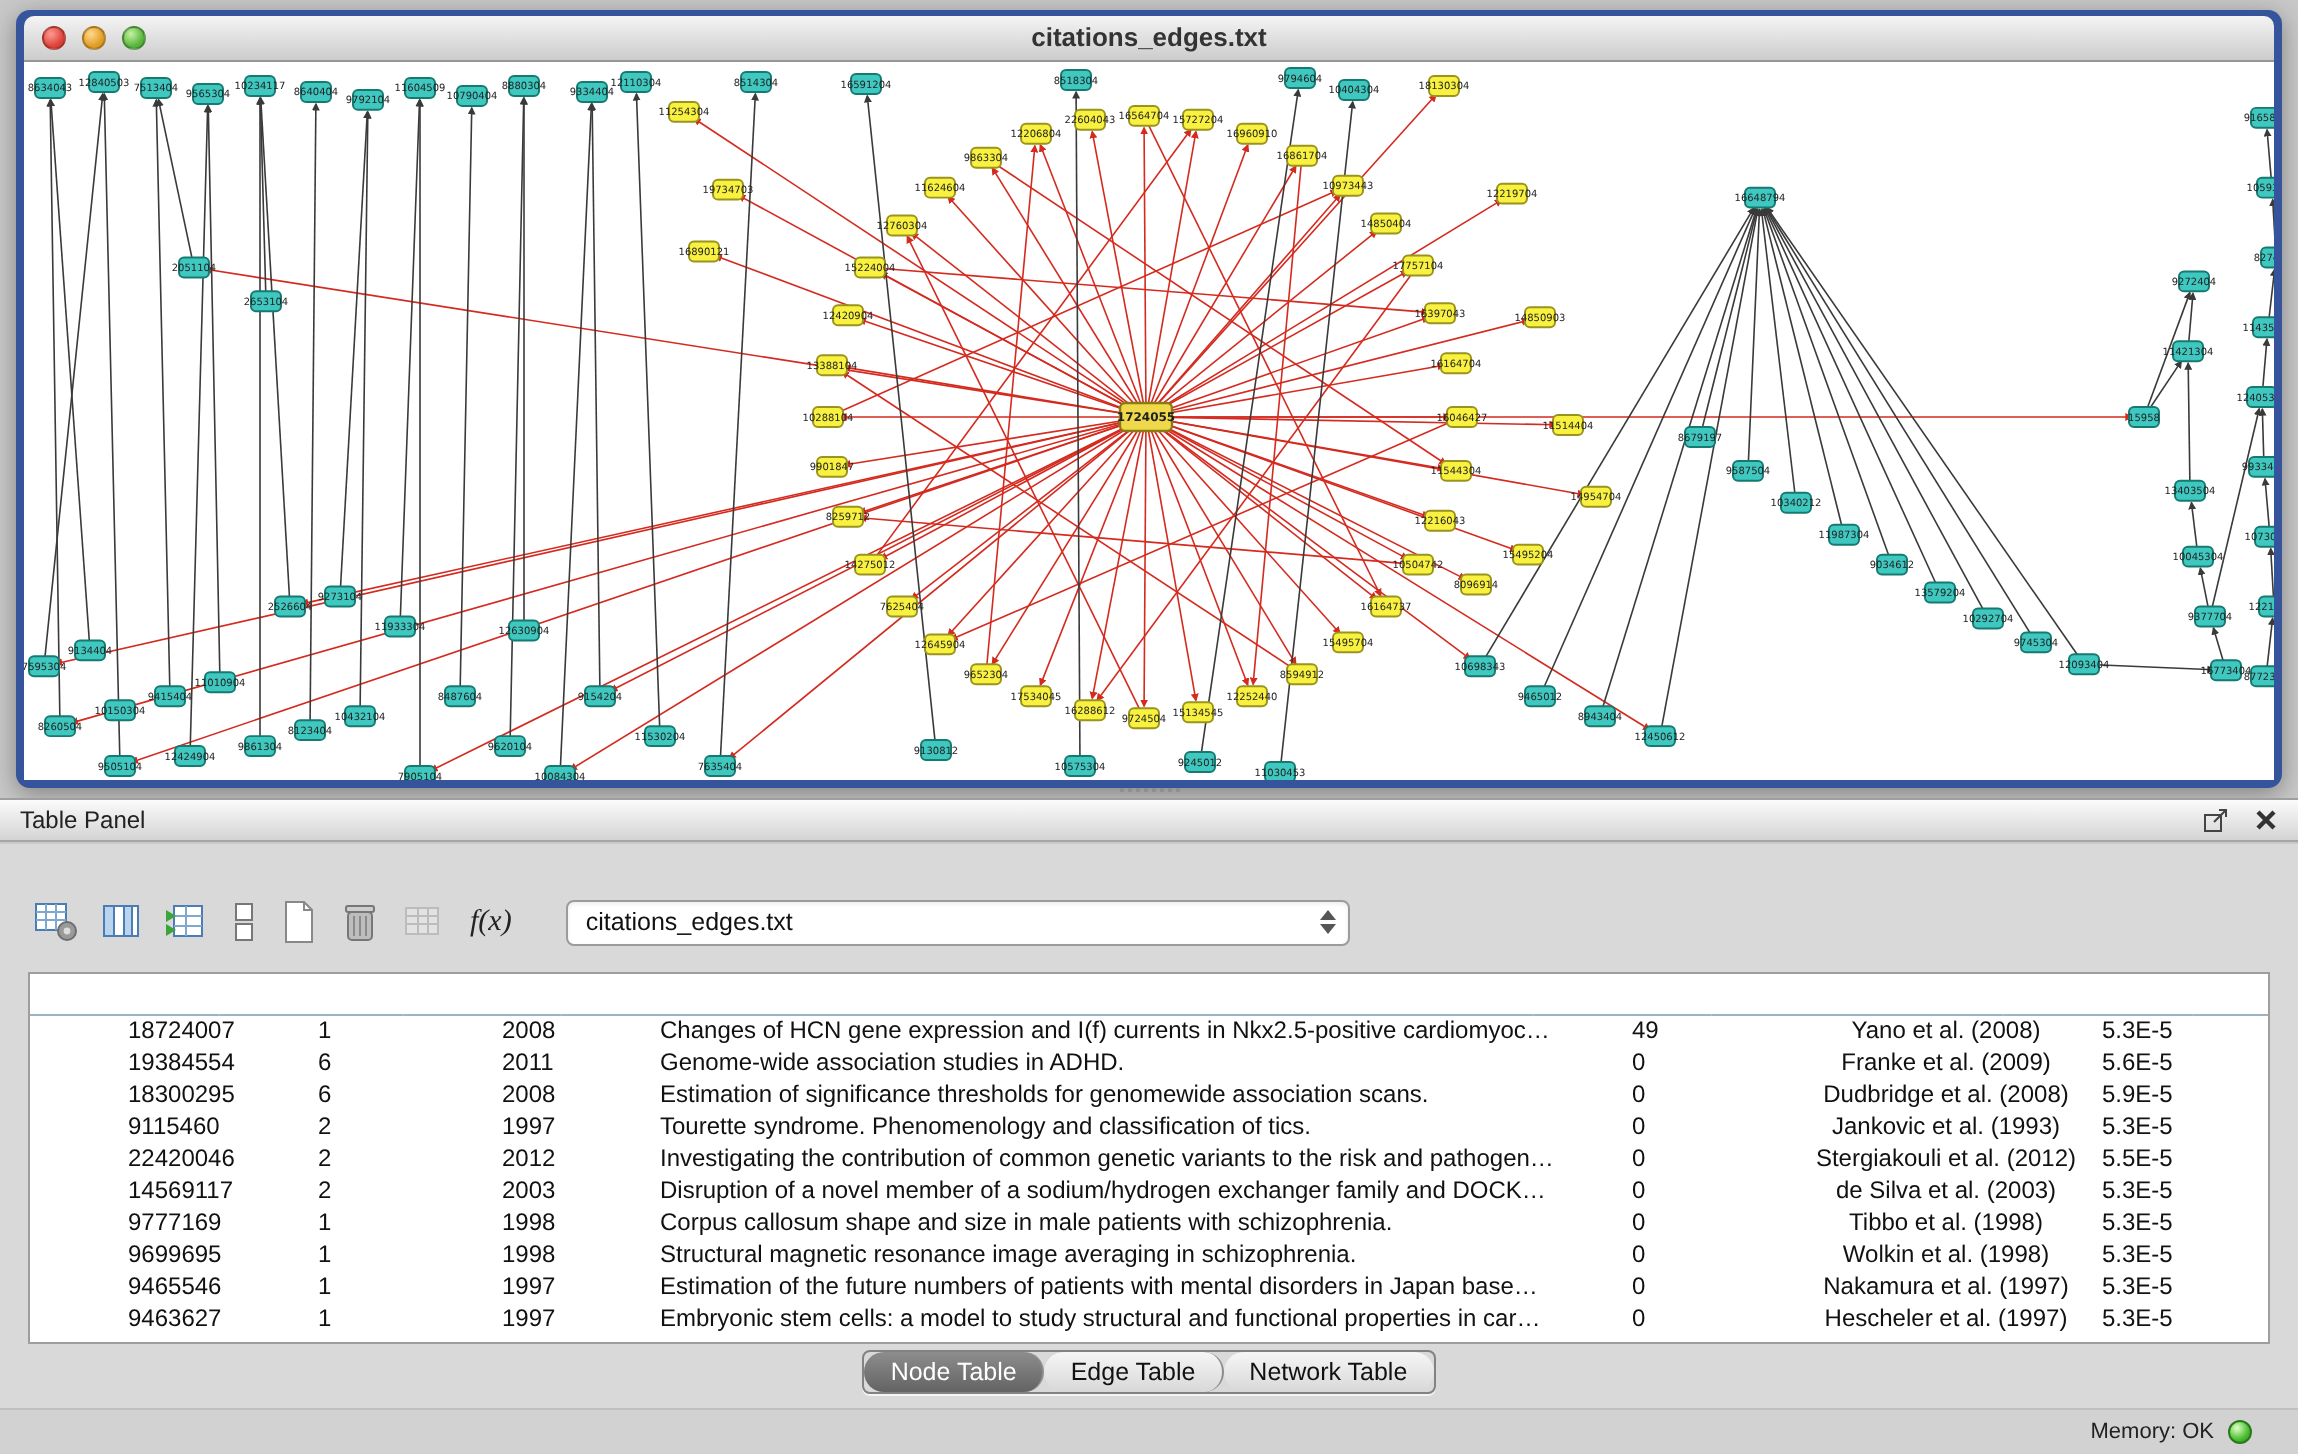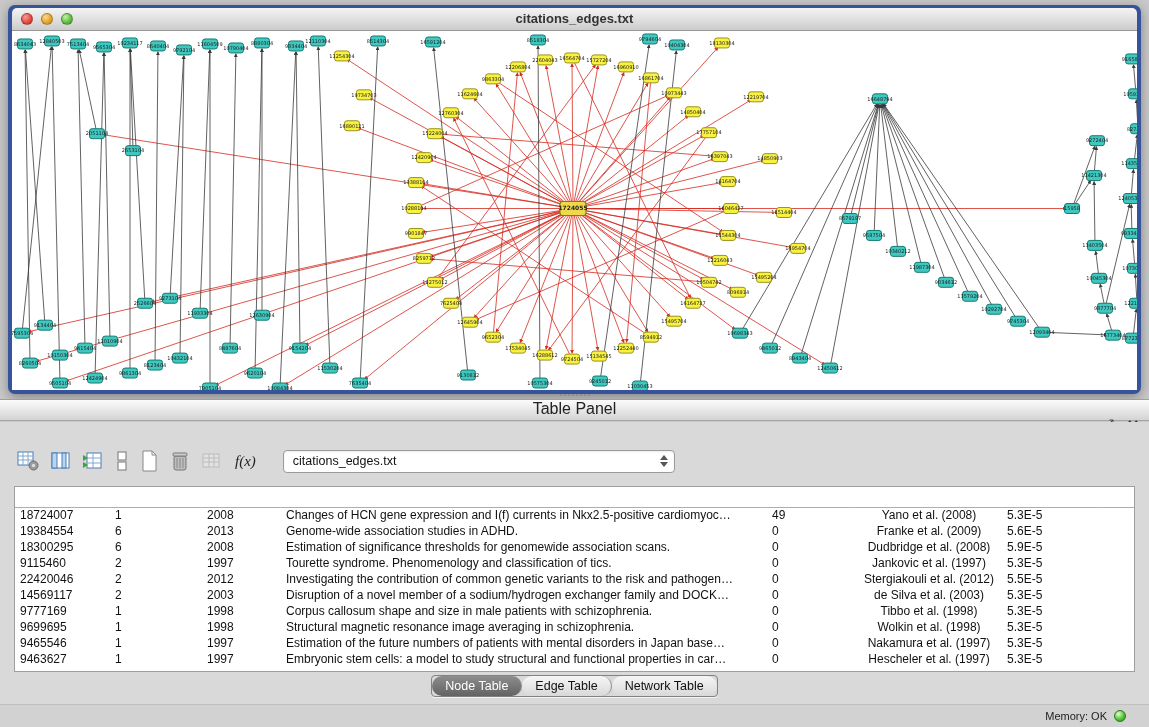--- a/index.html
+++ b/index.html
@@ -34,21 +34,21 @@
   .edge-r{stroke:#d42a1f;stroke-width:.8;}
   .edge-k{stroke:#3a3a3a;stroke-width:.8;}
   
   .split-grip{position:absolute;top:394px;left:560px;width:30px;height:4px;
     border-top:2px dotted #8f8f8f;}
   
   .panel-titlebar{
     position:absolute;top:399px;left:0;width:100%;height:22px;box-sizing:border-box;
     background:linear-gradient(#fbfbfb,#d4d4d4);
     border-top:1px solid #9f9f9f;border-bottom:1px solid #a5a5a5;
-    display:flex;align-items:center;padding:0 10px;font-size:16px;color:#222;flex-direction:column;
+    display:flex;align-items:center;padding:0 10px;font-size:12px;color:#222;
   }
   .panel-actions{margin-left:auto;display:flex;gap:12px;align-items:center;}
   .panel-actions svg{display:block;cursor:default;}
   .panel-bg{position:absolute;top:422px;left:0;width:100%;height:282px;background:#d9d9d9;}
   .toolbar{position:absolute;top:445px;left:16px;height:32px;display:flex;align-items:center;gap:9px;}
   .tb-icon{height:26px;display:flex;align-items:center;justify-content:center;}
   .fx{font-family:"Liberation Serif",serif;font-style:italic;font-size:15px;color:#222;padding:0 2px;}
   .combo{
     margin-left:16px;width:392px;height:23px;background:#fff;border:1px solid #9b9b9b;
     border-radius:4px;display:flex;align-items:center;font-size:12.5px;color:#111;
@@ -64,21 +64,21 @@
   }
   .thead,.tr{display:grid;grid-template-columns:95px 92px 79px 486px 89px 146px 95px 1fr;}
   .thead{height:20px;}
   .th{
     background:#cfe6f5;border-right:1px solid #afc5d5;border-bottom:1px solid #9cb3c3;
     display:flex;align-items:center;justify-content:center;gap:4px;color:#222;
     white-space:nowrap;overflow:hidden;margin-top:20px;
   }
   .th.filler{background:#fff;border-right:none;}
   .sort-asc{width:0;height:0;border-left:4px solid transparent;border-right:4px solid transparent;border-bottom:6px solid #555;}
-  .tr{height:16px;align-items:center;}
+  .tr{height:16px;align-items:center;padding-left:44px;}
   .td{padding-left:5px;white-space:nowrap;overflow:hidden;color:#111;}
   .td.c5{text-align:center;padding-left:0;}
   
   .tabs{position:absolute;top:675px;left:0;width:100%;display:flex;justify-content:center;}
   .tab-group{display:flex;border:1px solid #828282;border-radius:4px;overflow:hidden;height:20px;
     box-shadow:0 1px 0 rgba(255,255,255,.7);}
   .tab{padding:0 13px;line-height:20px;font-size:12.5px;color:#111;
     background:linear-gradient(#f6f6f6,#d8d8d8);border-right:1px solid #8d8d8d;border-radius:10px;}
   .tab:last-child{border-right:none;}
   .tab.active{background:linear-gradient(#8d8d8d,#636363);color:#fff;}
@@ -607,21 +607,21 @@
         <div class="td c2">2008</div>
         <div class="td c3">Changes of HCN gene expression and I(f) currents in Nkx2.5-positive cardiomyoc…</div>
         <div class="td c4">49</div>
         <div class="td c5">Yano et al. (2008)</div>
         <div class="td c6">5.3E-5</div>
         <div class="td"></div>
       </div>
       <div class="tr">
         <div class="td c0">19384554</div>
         <div class="td c1">6</div>
-        <div class="td c2">2013</div>
+        <div class="td c2">2011</div>
         <div class="td c3">Genome-wide association studies in ADHD.</div>
         <div class="td c4">0</div>
         <div class="td c5">Franke et al. (2009)</div>
         <div class="td c6">5.6E-5</div>
         <div class="td"></div>
       </div>
       <div class="tr">
         <div class="td c0">18300295</div>
         <div class="td c1">6</div>
         <div class="td c2">2008</div>
@@ -630,21 +630,21 @@
         <div class="td c5">Dudbridge et al. (2008)</div>
         <div class="td c6">5.9E-5</div>
         <div class="td"></div>
       </div>
       <div class="tr">
         <div class="td c0">9115460</div>
         <div class="td c1">2</div>
         <div class="td c2">1997</div>
         <div class="td c3">Tourette syndrome. Phenomenology and classification of tics.</div>
         <div class="td c4">0</div>
-        <div class="td c5">Jankovic et al. (1997)</div>
+        <div class="td c5">Jankovic et al. (1993)</div>
         <div class="td c6">5.3E-5</div>
         <div class="td"></div>
       </div>
       <div class="tr">
         <div class="td c0">22420046</div>
         <div class="td c1">2</div>
         <div class="td c2">2012</div>
         <div class="td c3">Investigating the contribution of common genetic variants to the risk and pathogen…</div>
         <div class="td c4">0</div>
         <div class="td c5">Stergiakouli et al. (2012)</div>

